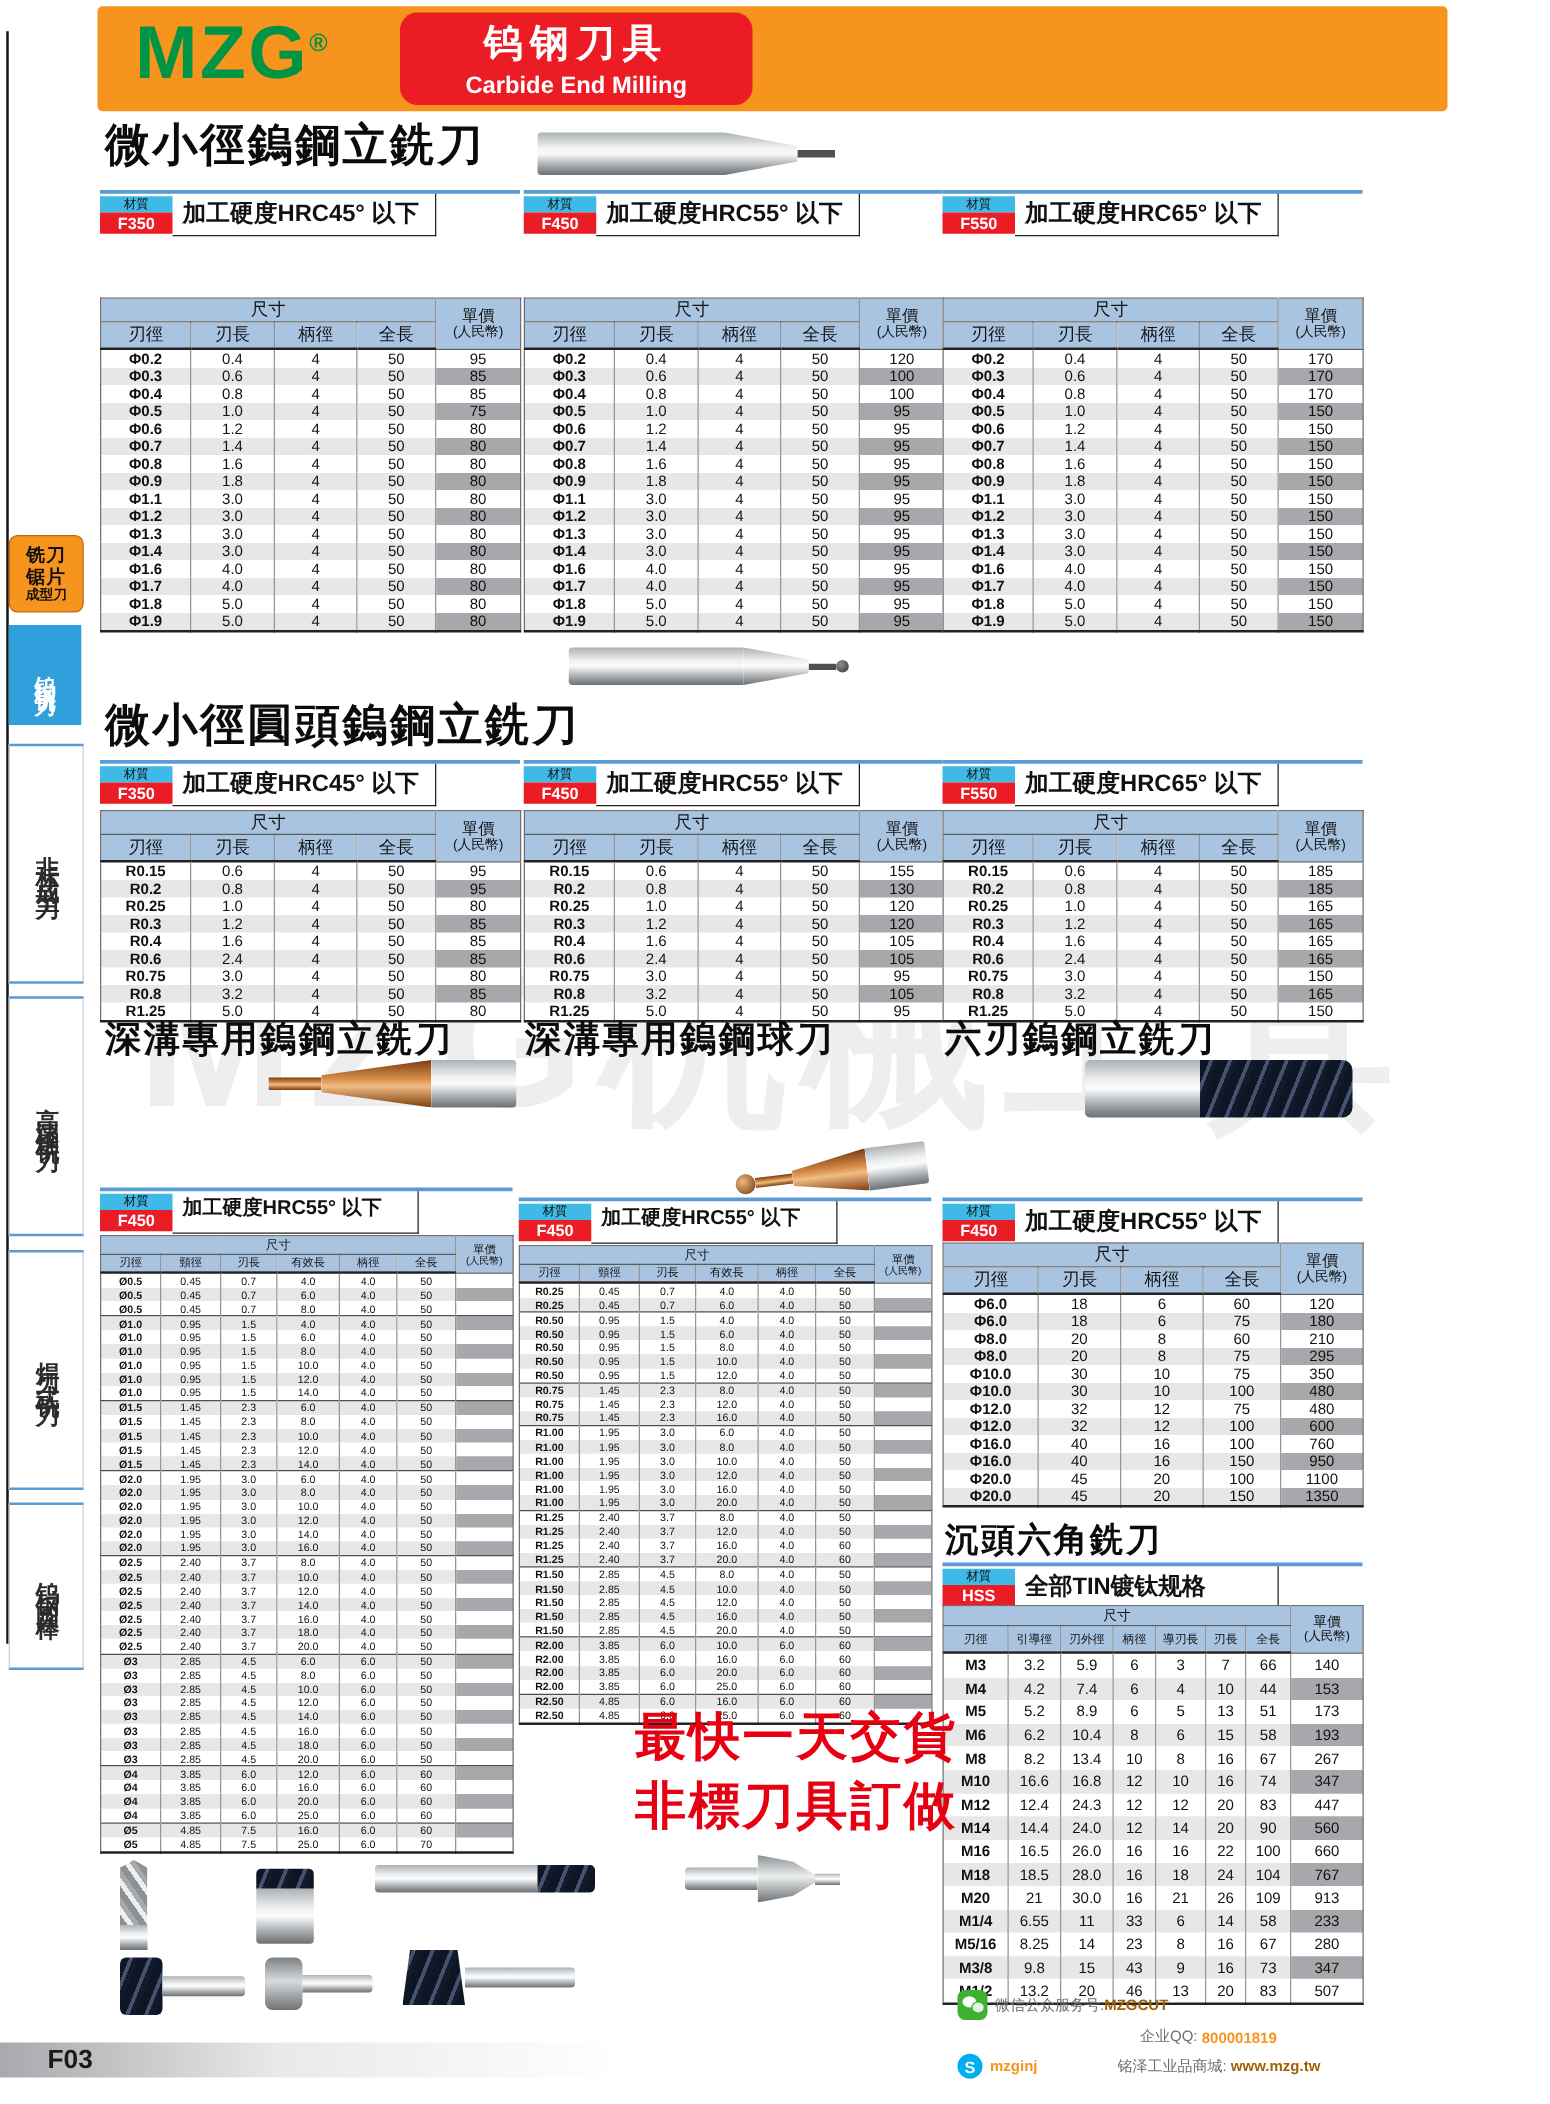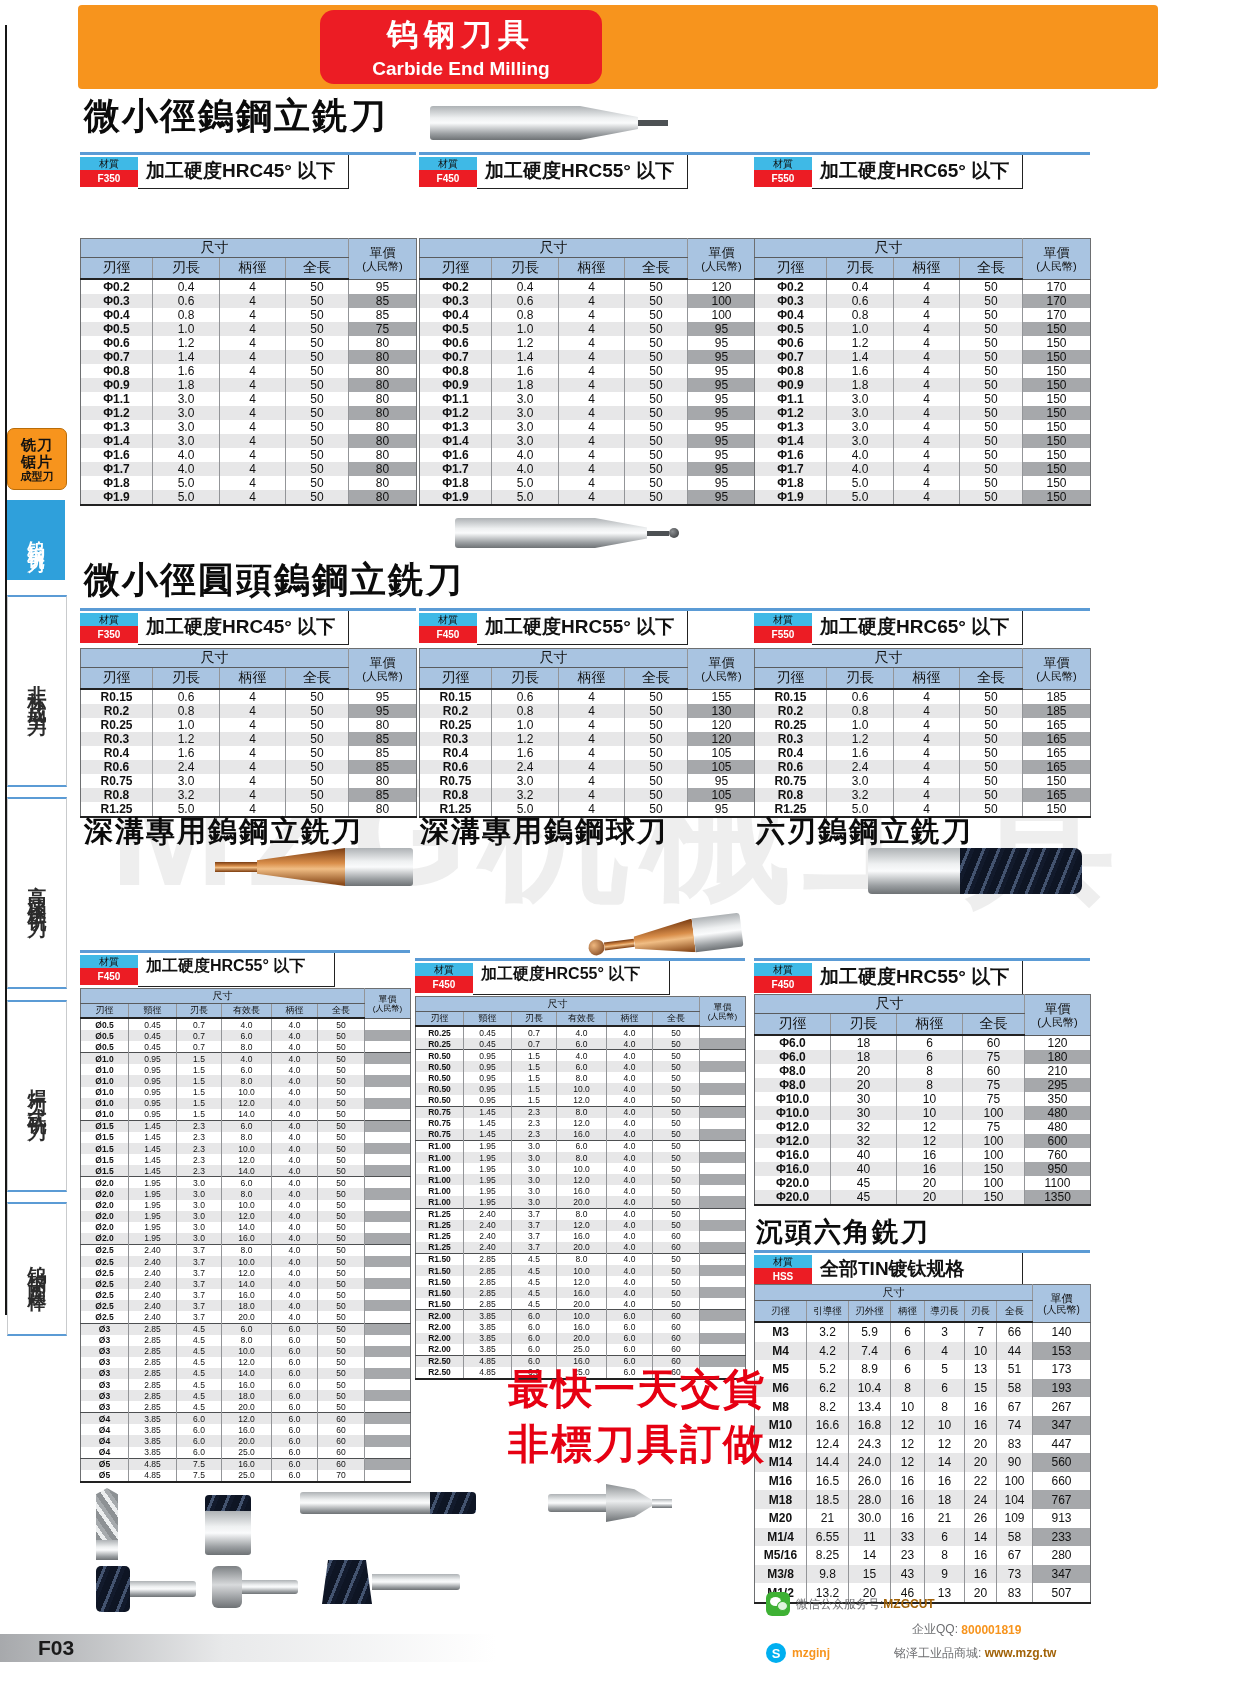--- a/index.html
+++ b/index.html
@@ -20,21 +20,21 @@
       letter-spacing:12px;white-space:nowrap;z-index:0;}
 
   
   .sec-title{position:absolute;font-weight:bold;color:#0b0b0b;letter-spacing:2px;z-index:2;}
   .t36{font-size:36px;} .t30{font-size:29px;} .t28{font-size:27px;}
 
   
   .mat-row{position:absolute;height:34px;border-top:3px solid #5B9BD5;display:flex;align-items:stretch;background:#fff;z-index:2;}
   .mat-badge{width:58px;display:flex;flex-direction:column;margin-top:2px;}
   .mat-top{background:#3FB9E6;color:#111;font-size:10px;text-align:center;line-height:13px;height:13px;}
-  .mat-code{background:#EC1C24;color:#fff;font-weight:bold;font-size:10px;text-align:center;line-height:17px;height:17px;}
+  .mat-code{background:#EC1C24;color:#fff;font-weight:bold;font-size:13px;text-align:center;line-height:17px;height:17px;}
   .mat-hard{flex:0 0 auto;font-weight:bold;padding:3px 6px 0 8px;border-right:1px solid #222;border-bottom:1px solid #222;}
   .hard-lg .mat-hard{font-size:19px;width:196px;}
   .hard-sm .mat-hard{font-size:16px;width:182px;}
 
   
   .tbl{position:absolute;z-index:2;background:#fff;}
   table.spec{border-collapse:collapse;table-layout:fixed;width:100%;border:1px solid #6d6f71;border-bottom:2px solid #222;}
   table.spec th,table.spec td{border-left:1px solid #939598;text-align:center;padding:0;overflow:hidden;white-space:nowrap;}
   table.spec th:first-child,table.spec td:first-child{border-left:none;}
   table.spec tr.h1 th{background:#A9C4E1;border-bottom:1px solid #5a5c5e;font-weight:normal;}
@@ -108,20 +108,21 @@
   .indent{margin-left:146px;}
 </style>
 </head>
 <body>
 
 <div class="page">
 
   <div class="wm">MZG机械工具</div>
 
   <div class="hdr">
+    <div class="logo"><span>MZG</span><sup>®</sup></div>
     <div class="banner">
       <div class="cn">钨钢刀具</div>
       <div class="en">Carbide End Milling</div>
     </div>
   </div>
 
   <div class="side-line"></div>
   <div class="side-box tab-orange">
     <div class="l1">铣刀</div>
     <div class="l1">锯片</div>

